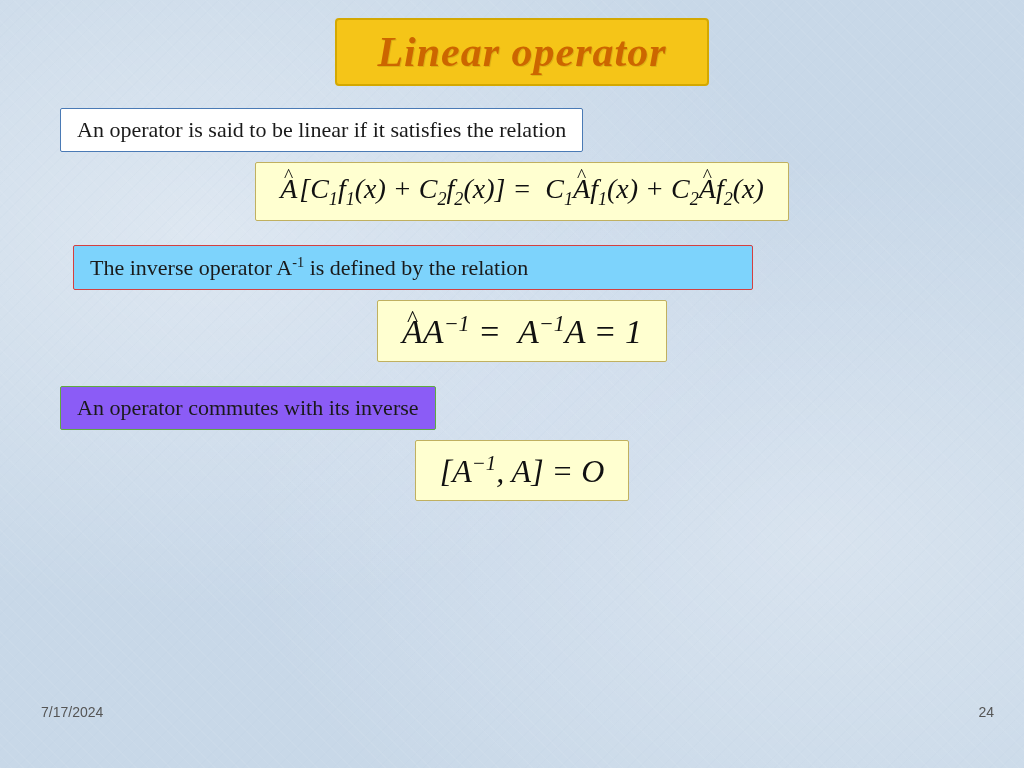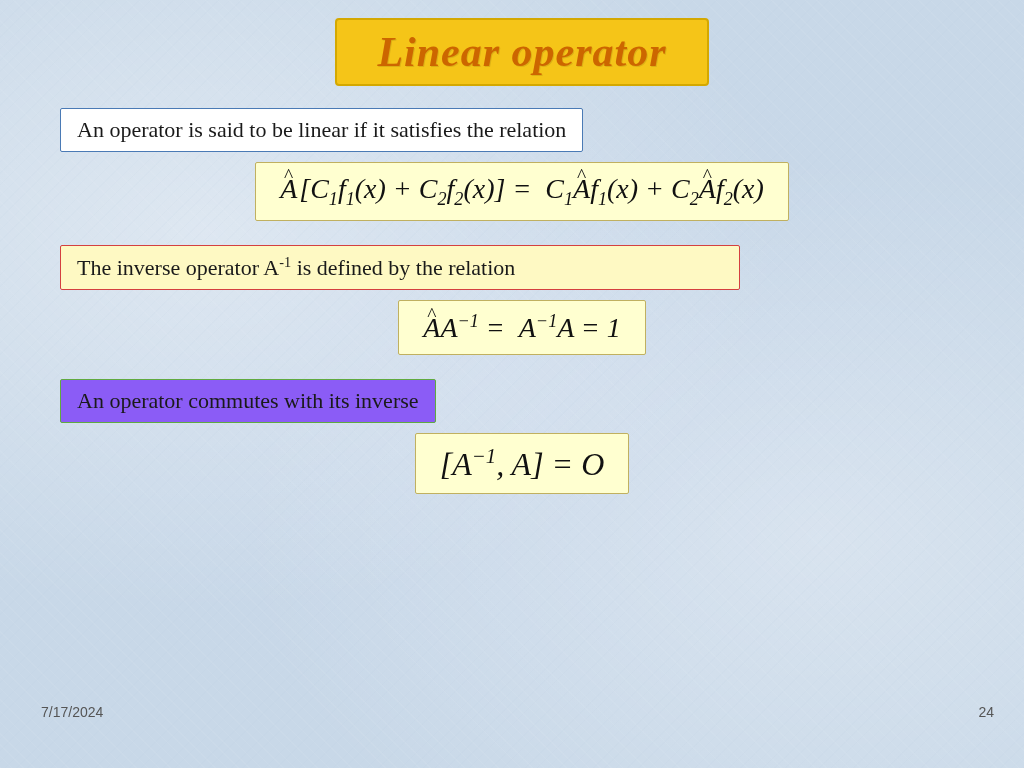--- a/index.html
+++ b/index.html
@@ -75,22 +75,23 @@
       display: inline-block;
       background: white;
       border: 1.5px solid #4a7ab5;
       padding: 8px 16px;
       font-size: 22px;
       color: #1a1a1a;
       border-radius: 2px;
     }
 
     .text-box-pink {
-      background: #fef9c3;
+      background: #7dd3fc;
       border: 1.5px solid #d44040;
+      margin-left: 13px;
     }
 
     .text-box-green {
       background: #8b5cf6;
       border: 1.5px solid #60aa40;
     }
 
     
     .formula-wrapper {
       display: flex;
@@ -151,21 +152,21 @@
     .section-gap-sm { margin-bottom: 6px; font-family: Liberation Serif, serif; }
     .section-gap-md { margin-bottom: 24px; }
     .section-gap-lg { margin-bottom: 16px; }
 
     
     .formula-main {
       font-size: 28px;
     }
 
     .formula-inverse {
-      font-size: 28px;
+      font-size: 34px;
     }
 
     .formula-commute {
       font-size: 32px;
     }
 
   </style>
 </head>
 <body>
 

